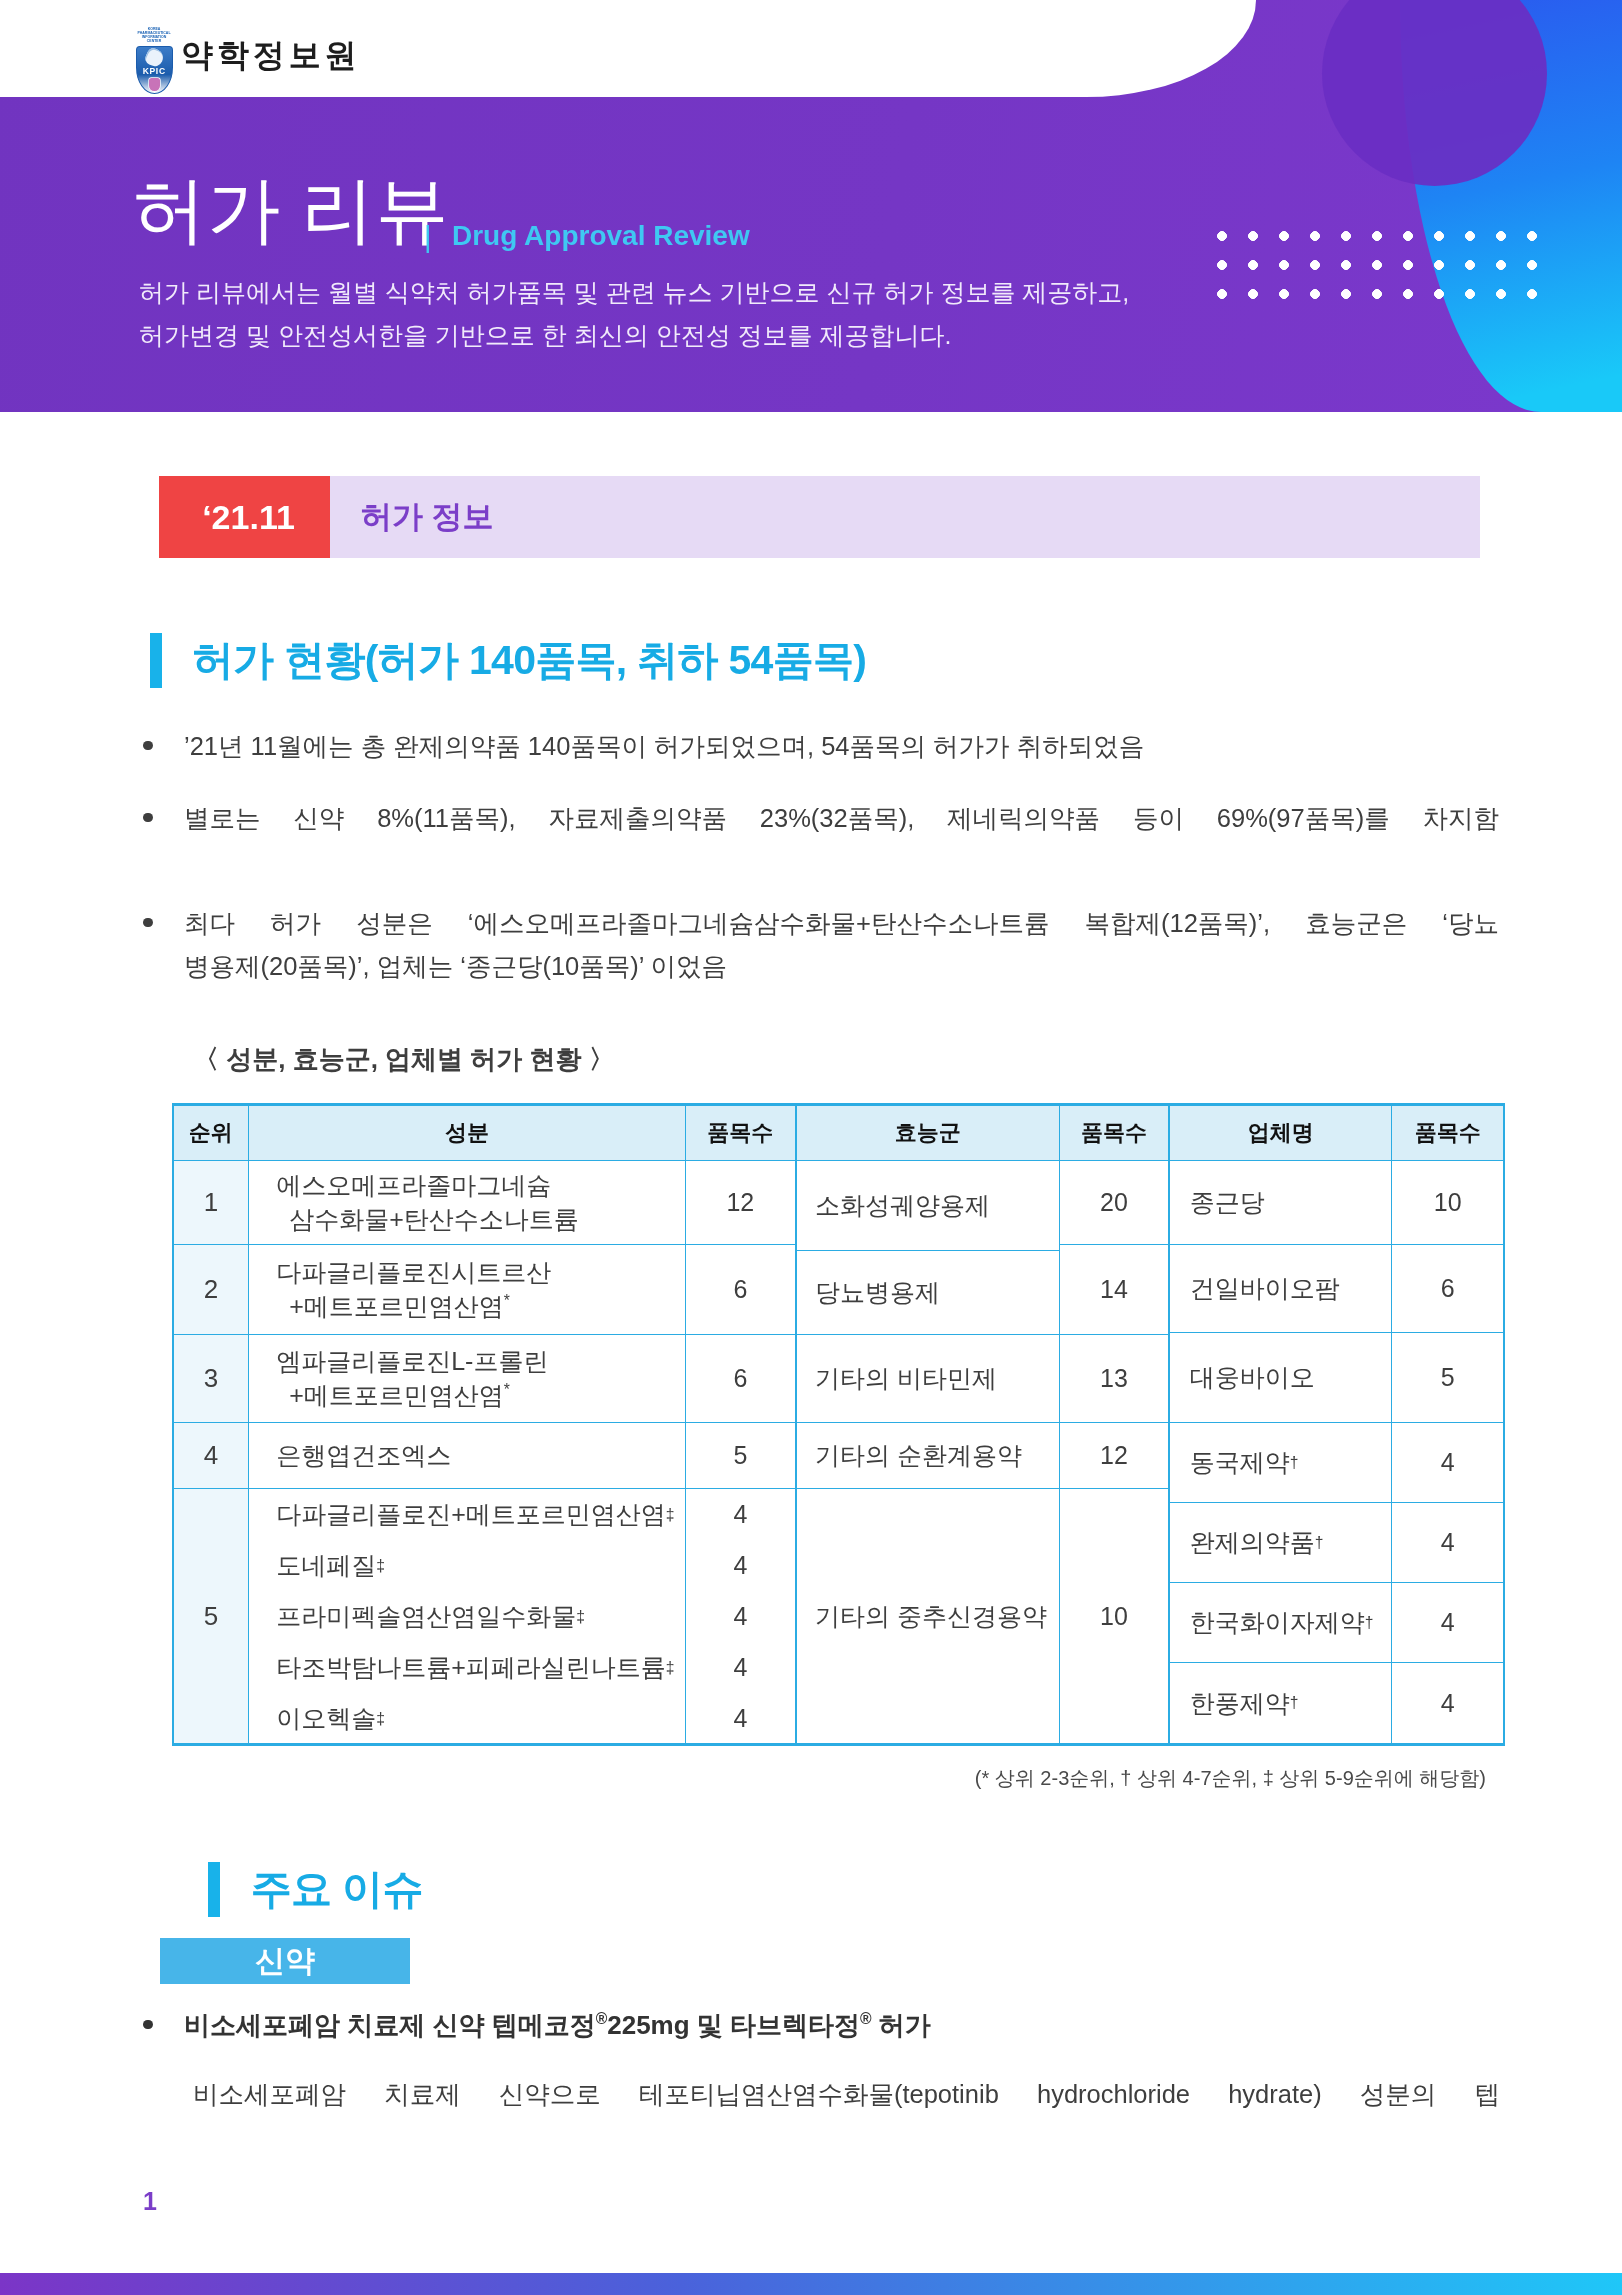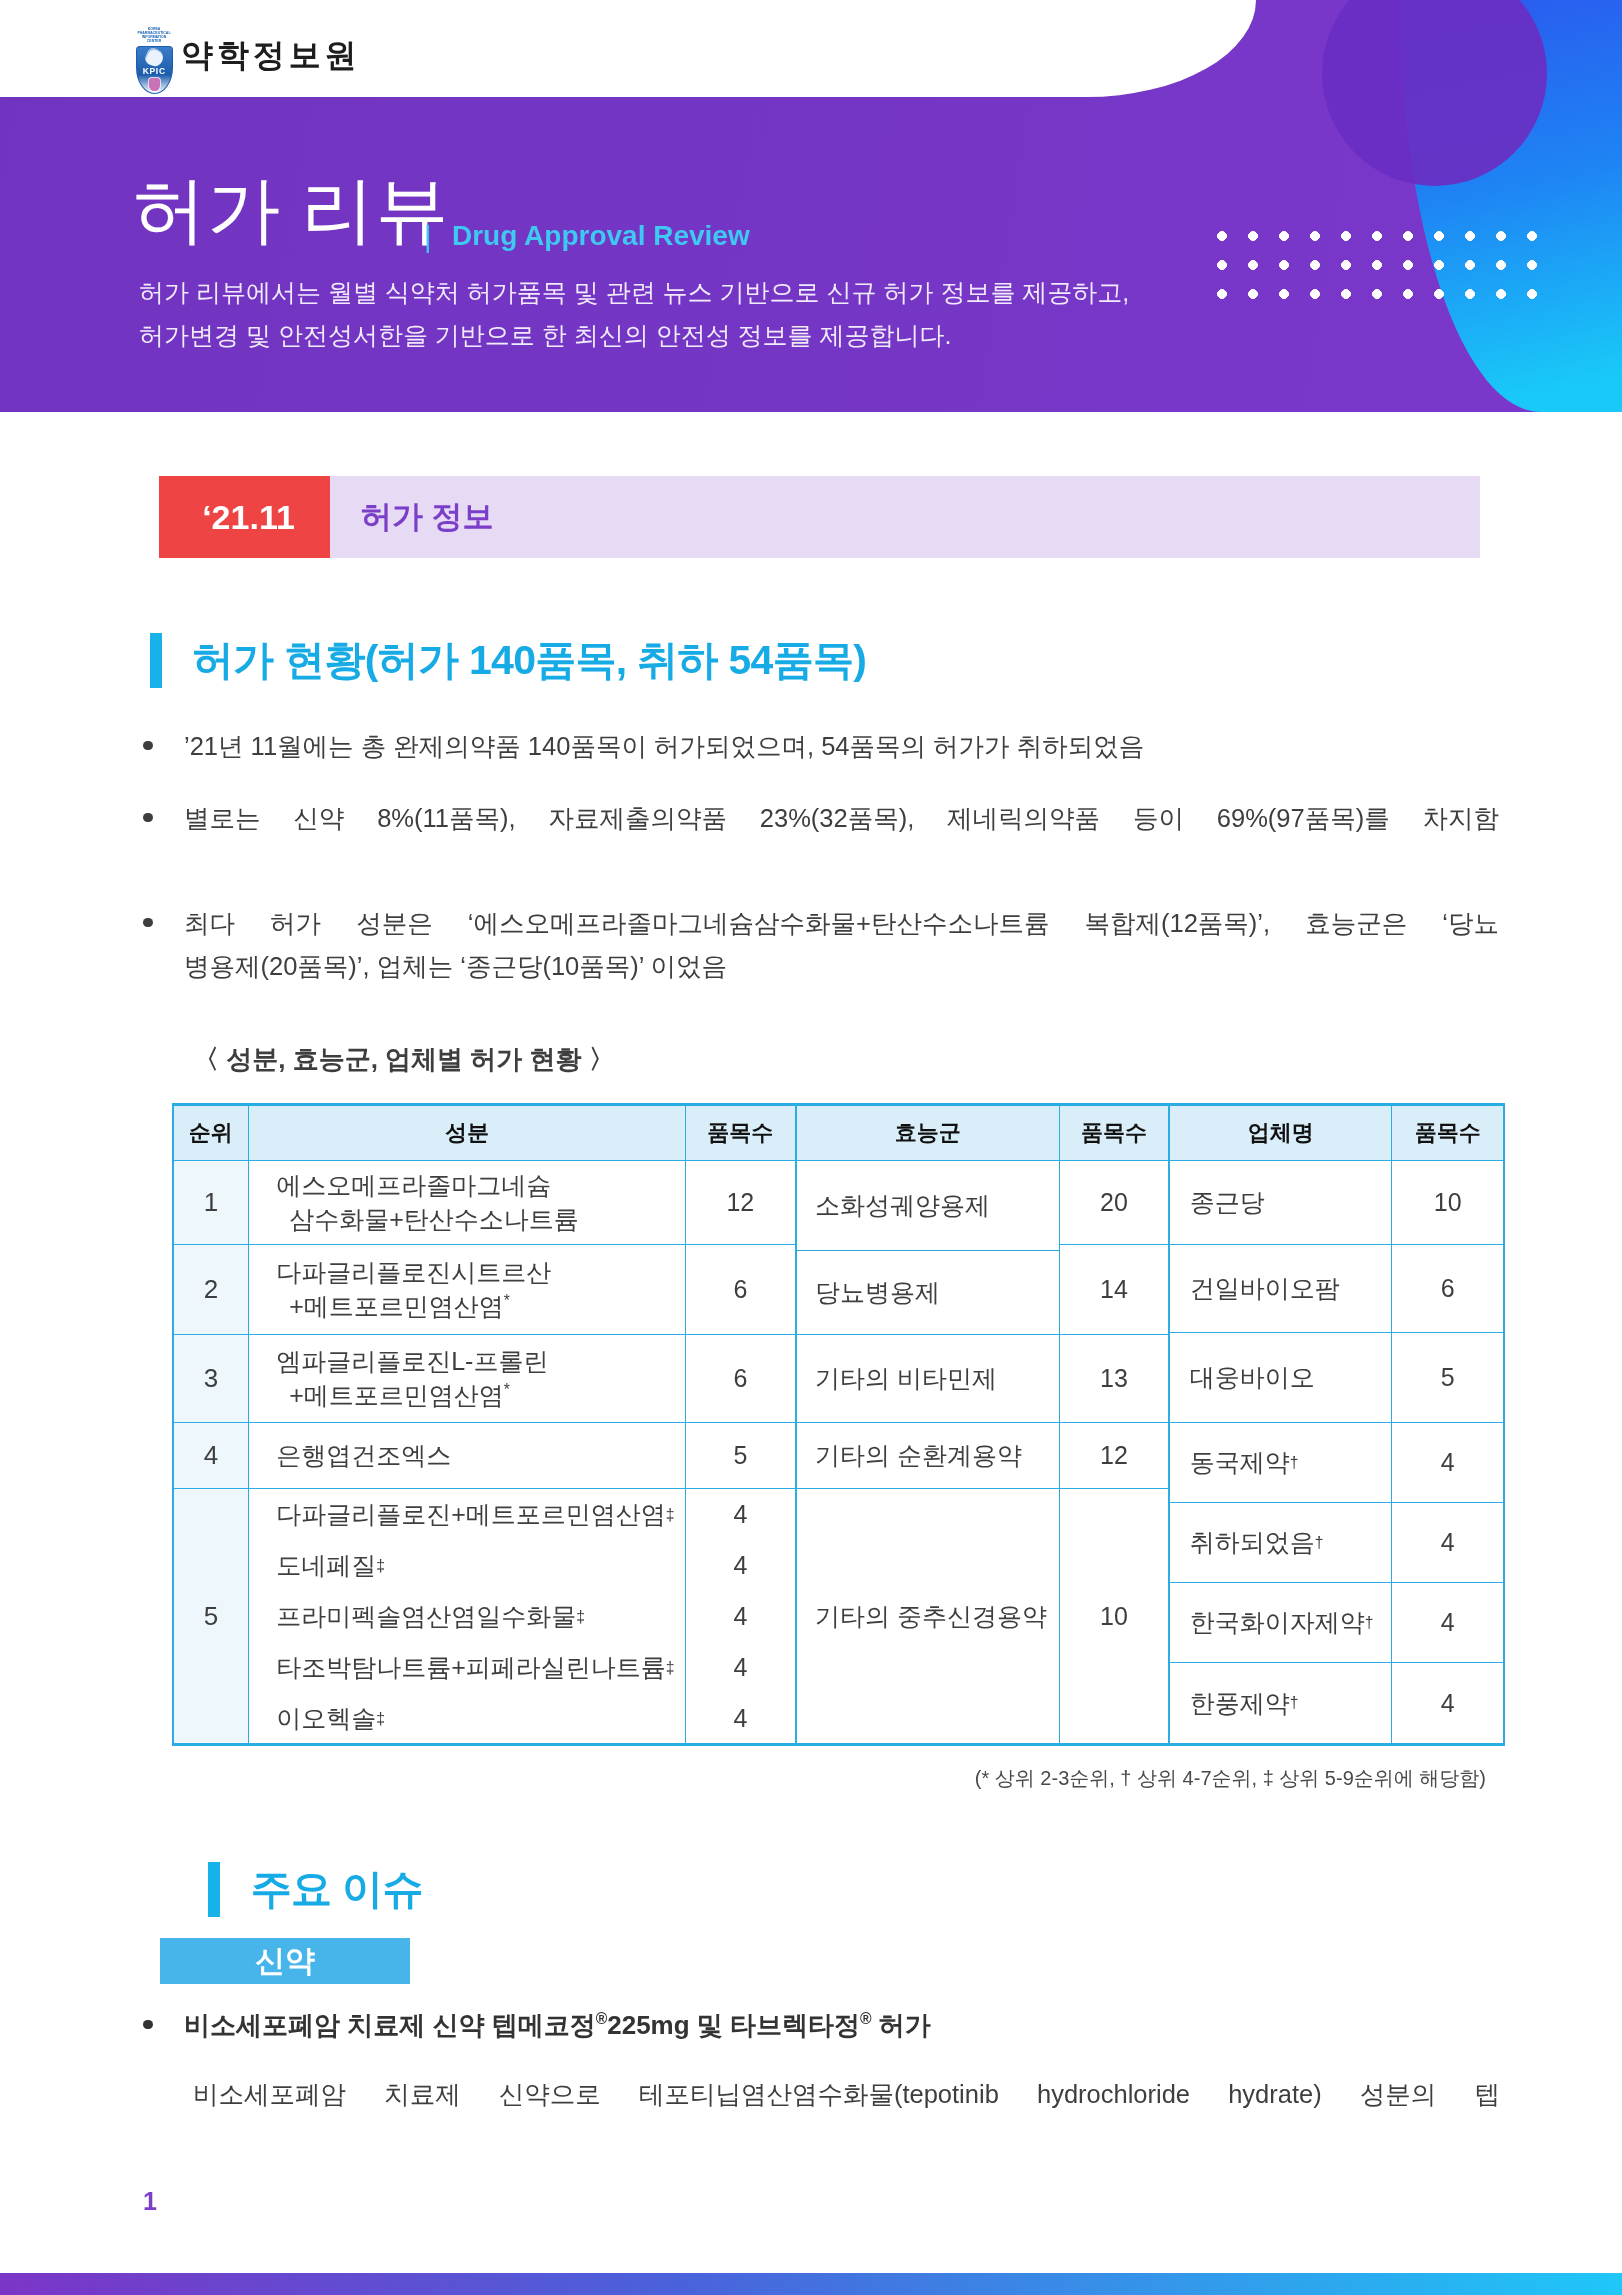--- a/index.html
+++ b/index.html
@@ -271,21 +271,21 @@
           </div>
         <div class="cell hC3 comp">
             <span>대웅바이오</span>
             <sup></sup>
           </div>
         <div class="cell hC4 comp">
             <span>동국제약</span>
             <sup>†</sup>
           </div>
         <div class="cell hC5 comp">
-            <span>취하되었음</span>
+            <span>완제의약품</span>
             <sup>†</sup>
           </div>
         <div class="cell hC6 comp">
             <span>한국화이자제약</span>
             <sup>†</sup>
           </div>
         <div class="cell hC7 comp">
             <span>한풍제약</span>
             <sup>†</sup>
           </div>

